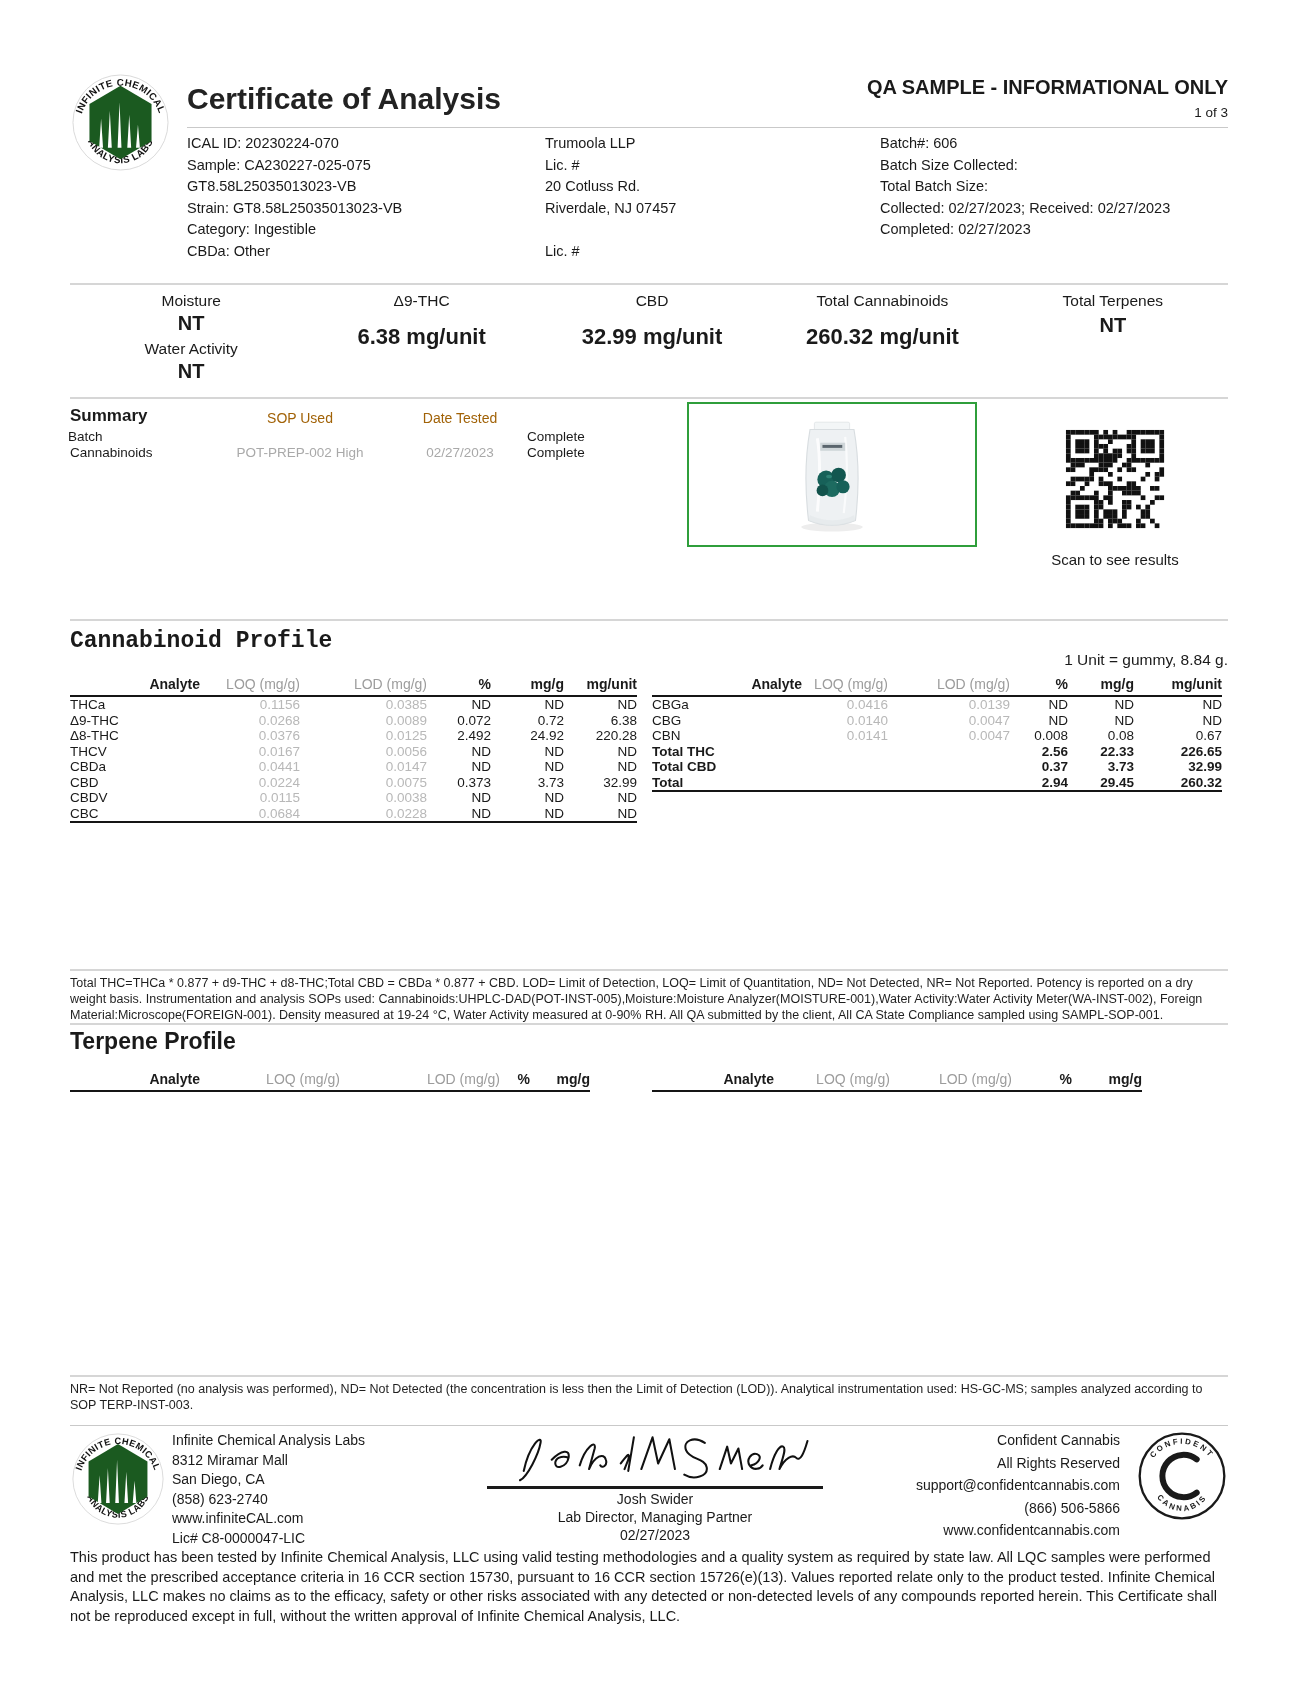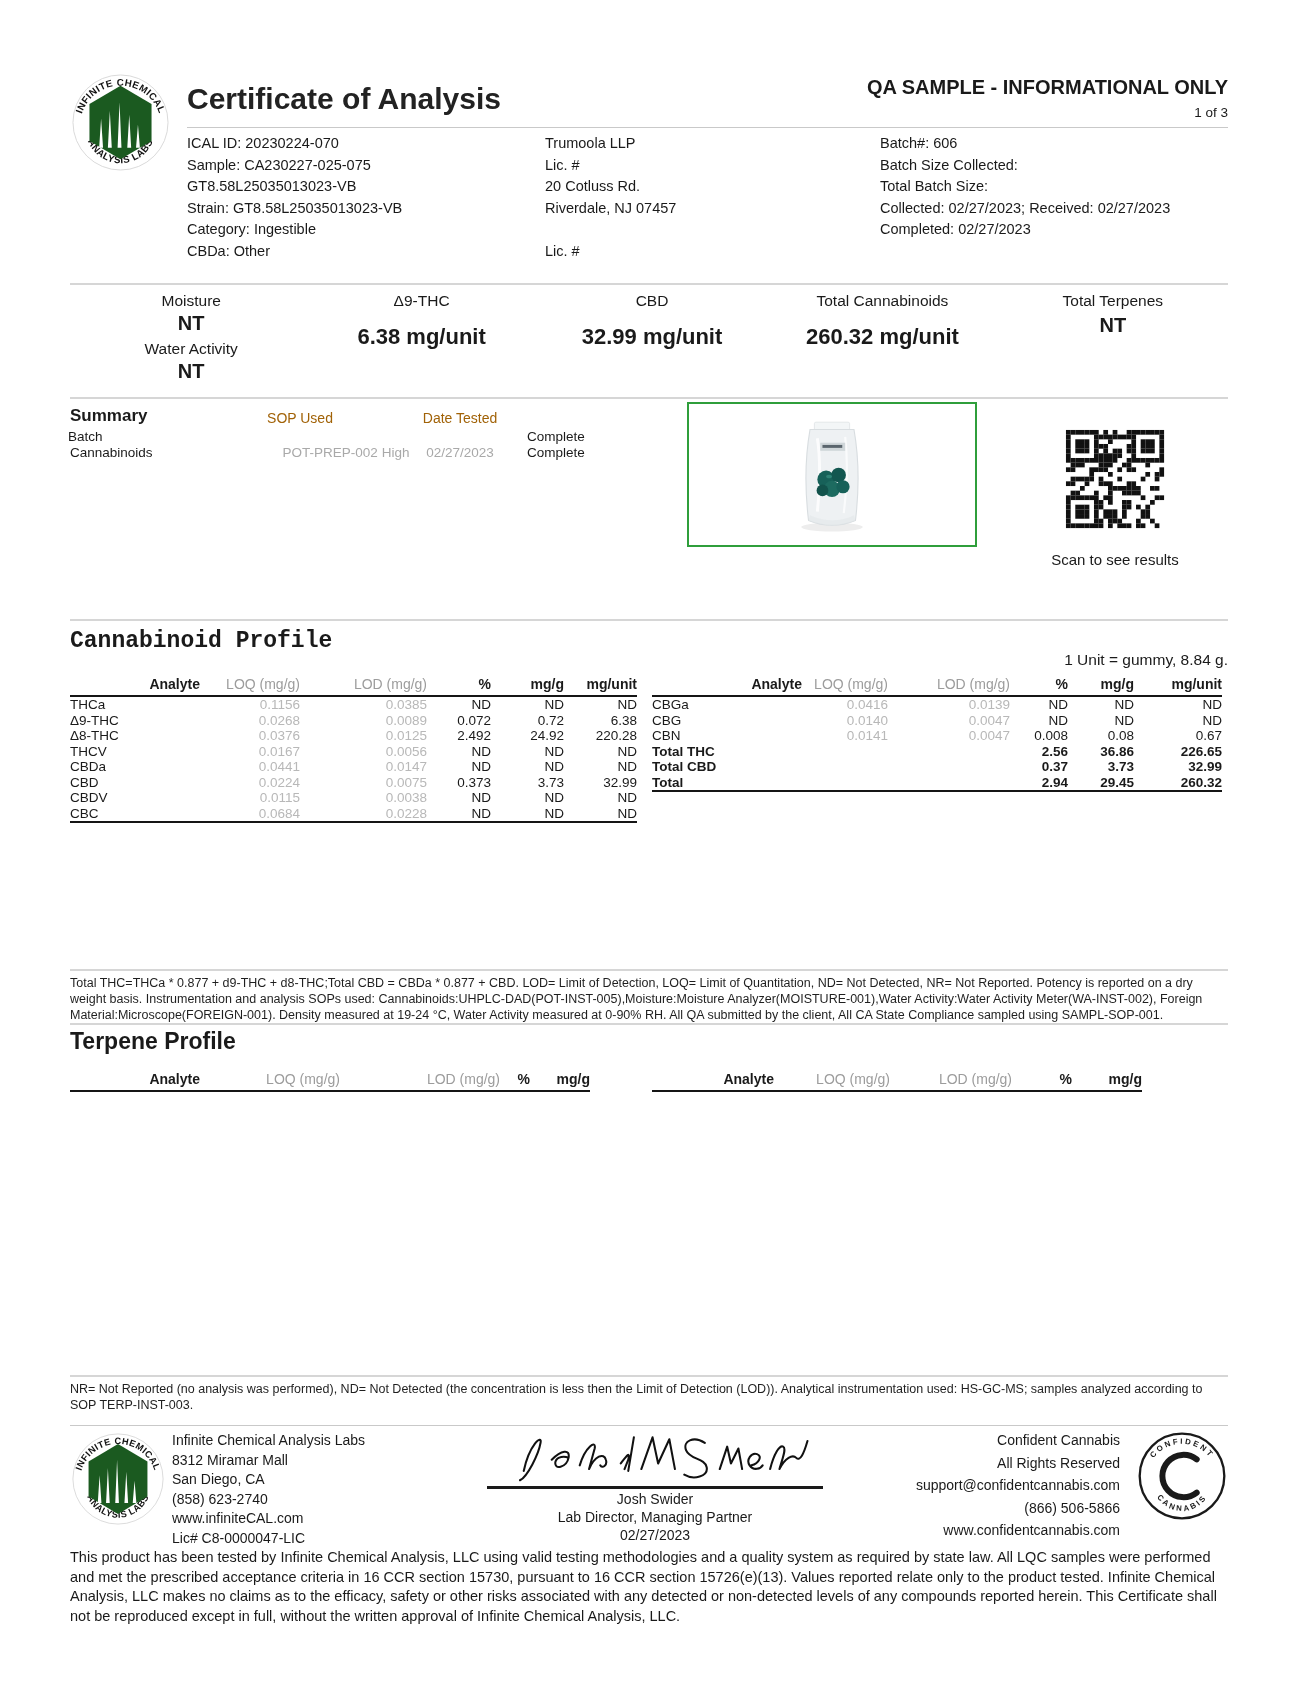--- a/index.html
+++ b/index.html
@@ -140,21 +140,21 @@
   </div>
 
   <div class="rule" style="top:397px;left:70px;width:1158px;"></div>
   <div class="summary-title">Summary</div>
   <div class="colhead" style="left:230px;">SOP Used</div>
   <div class="colhead" style="left:390px;">Date Tested</div>
 
   <div class="sum" style="left:68px;top:429px;">Batch</div>
   <div class="sum" style="left:527px;top:429px;">Complete</div>
   <div class="sum" style="left:70px;top:445px;">Cannabinoids</div>
-  <div class="sum gray" style="left:230px;top:445px;margin-left:46px;">POT-PREP-002 High</div>
+  <div class="sum gray" style="left:230px;top:445px;">POT-PREP-002 High</div>
   <div class="sum gray" style="left:390px;top:445px;">02/27/2023</div>
   <div class="sum" style="left:527px;top:445px;">Complete</div>
 
   <div class="photo-box">
     <svg width="88" height="124" viewBox="0 0 120 160">
       <ellipse cx="60" cy="151" rx="42" ry="6" fill="#ededed"></ellipse>
       <rect x="36" y="8" width="48" height="13" rx="2" fill="#f3f6f7" stroke="#dce1e4"></rect>
       <path d="M 30,18 L 90,18 C 96,52 98,92 92,142 C 70,151 50,151 28,142 C 22,92 24,52 30,18 Z" fill="#eef1f3" stroke="#d8dde0" stroke-width="1.5"></path>
       <path d="M 40,30 C 45,62 43,100 40,130" stroke="#ffffff" stroke-width="4" fill="none" opacity="0.8"></path>
       <path d="M 78,28 C 82,62 80,100 76,132" stroke="#ffffff" stroke-width="3" fill="none" opacity="0.7"></path>
@@ -538,21 +538,21 @@
           <td class="gray">0.0047</td>
           <td>0.008</td>
           <td>0.08</td>
           <td>0.67</td>
         </tr>
       <tr class="bold">
           <td class="al">Total THC</td>
           <td></td>
           <td></td>
           <td>2.56</td>
-          <td>36.86</td>
+          <td>22.33</td>
           <td>226.65</td>
         </tr>
       <tr class="bold">
           <td class="al">Total CBD</td>
           <td></td>
           <td></td>
           <td>0.37</td>
           <td>3.73</td>
           <td>32.99</td>
         </tr>

